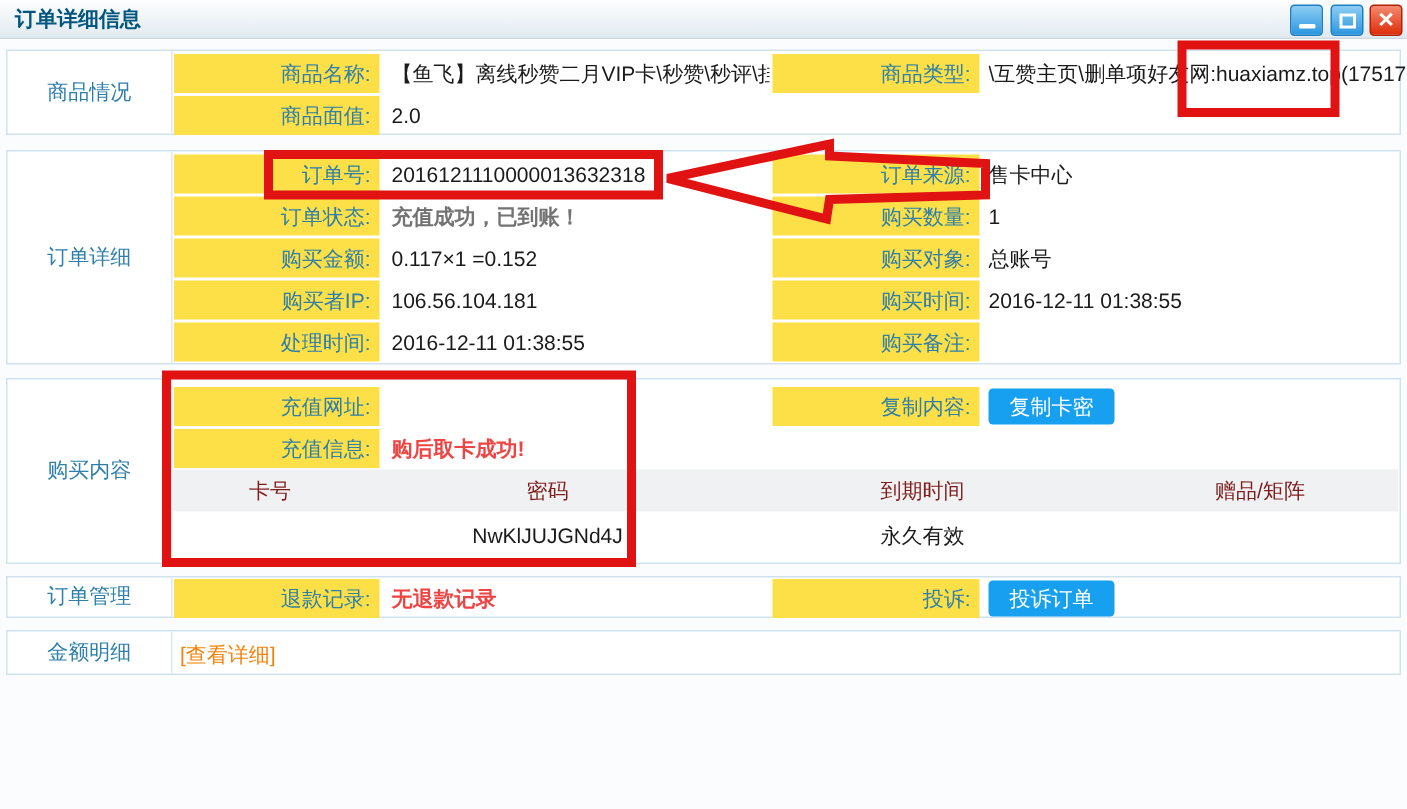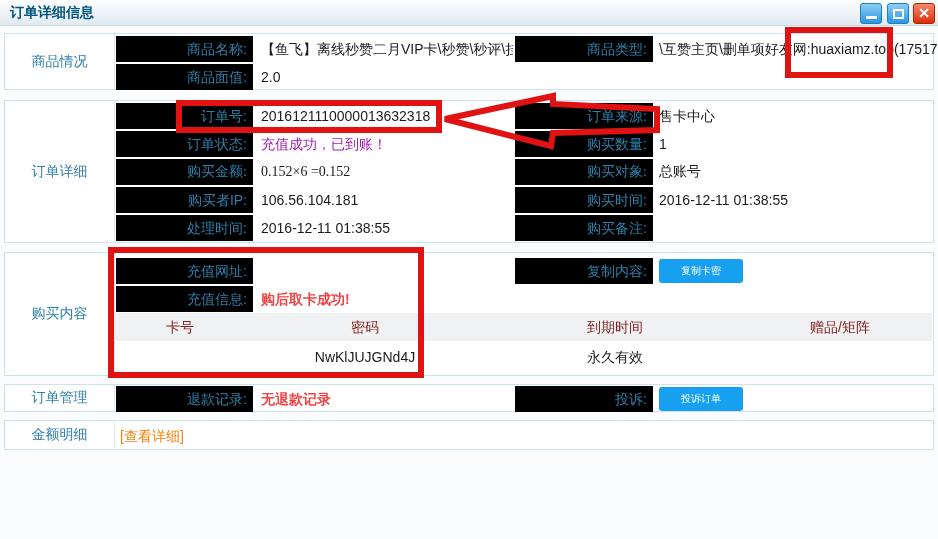--- a/index.html
+++ b/index.html
@@ -32,36 +32,36 @@
   
   .section { position:absolute; left:4px; width:930px; background:#fff; border:1px solid #cfe2ed; }
   .leftcell {
     position:absolute; left:0; top:0; bottom:0; width:110px;
     border-right:1px solid #dcebf3; display:flex; align-items:center; justify-content:center;
     color:#2e7fa9;
   }
   .row { position:absolute; left:111px; right:0; height:28px; }
   .lbl {
     position:absolute; top:1px; height:26px; line-height:26px;
-    background:#000000; text-align:right; color:#2e7fa9; padding-right:6px;
+    background:#fde047; text-align:right; color:#2e7fa9; padding-right:6px;
     white-space:nowrap; overflow:hidden;
   }
   .lbl.l { left:0; width:137px; }
   .lbl.r { left:399px; width:138px; }
   .val { position:absolute; top:0; height:28px; line-height:28px; white-space:nowrap; }
   .val.l { left:145px; max-width:250px; overflow:hidden; }
   .val.r { left:543px; max-width:280px; overflow:hidden; }
   .val.wide { max-width:282px; }
-  .green { color:#a21caf; font-weight:normal; }
+  .green { color:#737373; font-weight:bold; }
   .blue  { color:#ef4444; font-weight:bold; }
   .orange{ color:#f5820a; cursor:pointer; }
   .btn {
     position:absolute; top:2px; width:84px; height:24px; line-height:24px;
     background:#18a0f0; color:#fff; border:none; border-radius:3px;
-    font-size:10px; text-align:center; cursor:pointer;
+    font-size:14px; text-align:center; cursor:pointer;
     font-family:"Liberation Sans","DejaVu Sans",sans-serif;
   }
   .btn.r { left:543px; }
   
   .thead {
     position:absolute; left:105px; right:1px; top:60px; height:28px;
     background:#f0f1f2; color:#7f1d1d;
   }
   .trow { position:absolute; left:105px; right:1px; top:88px; height:33px; line-height:33px; }
   .tc { position:absolute; top:0; height:100%; line-height:28px; text-align:center; white-space:nowrap; }
@@ -113,23 +113,23 @@
     <span class="val l">2016121110000013632318</span>
     <span class="lbl r">订单来源:</span>
     <span class="val r">售卡中心</span>
   </div>
   <div class="row" style="top:29px;">
     <span class="lbl l">订单状态:</span>
     <span class="val l green">充值成功，已到账！</span>
     <span class="lbl r">购买数量:</span>
     <span class="val r">1</span>
   </div>
-  <div class="row" style="top:57px;font-family:Liberation Serif, serif;">
+  <div class="row" style="top:57px;">
     <span class="lbl l">购买金额:</span>
-    <span class="val l">0.152×6 =0.152</span>
+    <span class="val l">0.117×1 =0.152</span>
     <span class="lbl r">购买对象:</span>
     <span class="val r">总账号</span>
   </div>
   <div class="row" style="top:85px;">
     <span class="lbl l">购买者IP:</span>
     <span class="val l">106.56.104.181</span>
     <span class="lbl r">购买时间:</span>
     <span class="val r">2016-12-11 01:38:55</span>
   </div>
   <div class="row" style="top:113px;">

